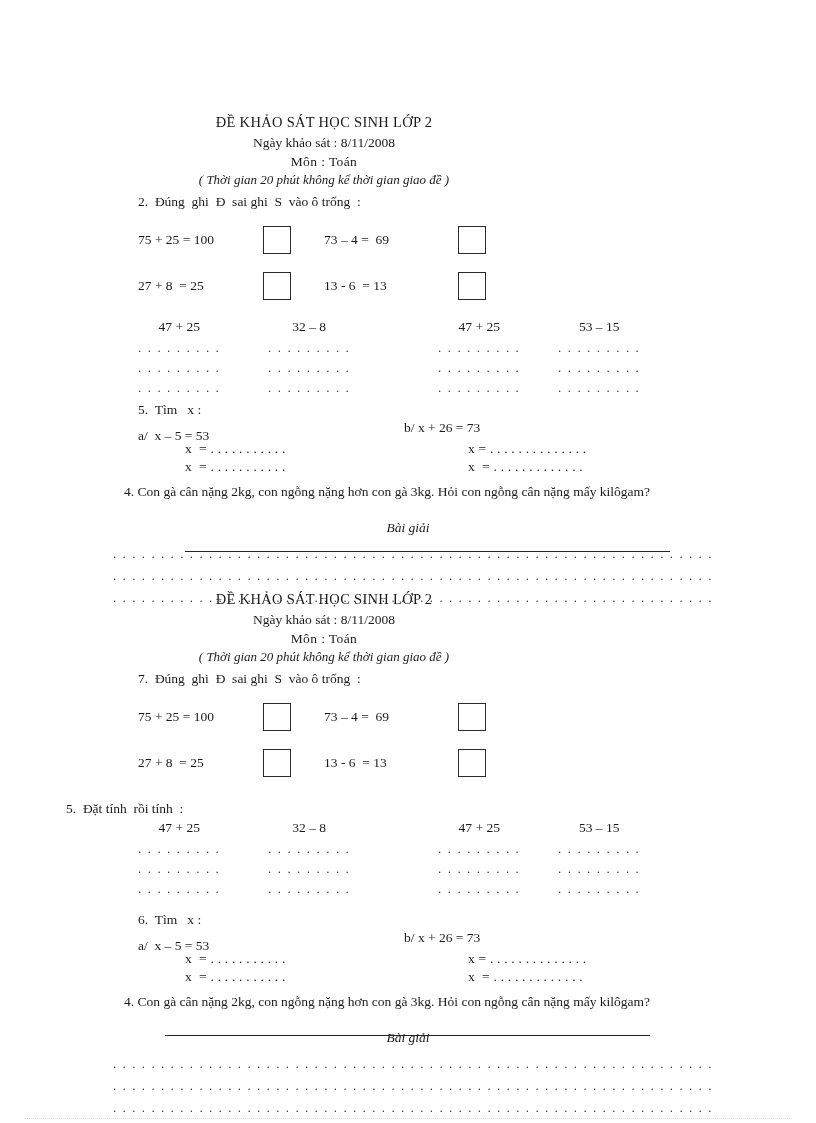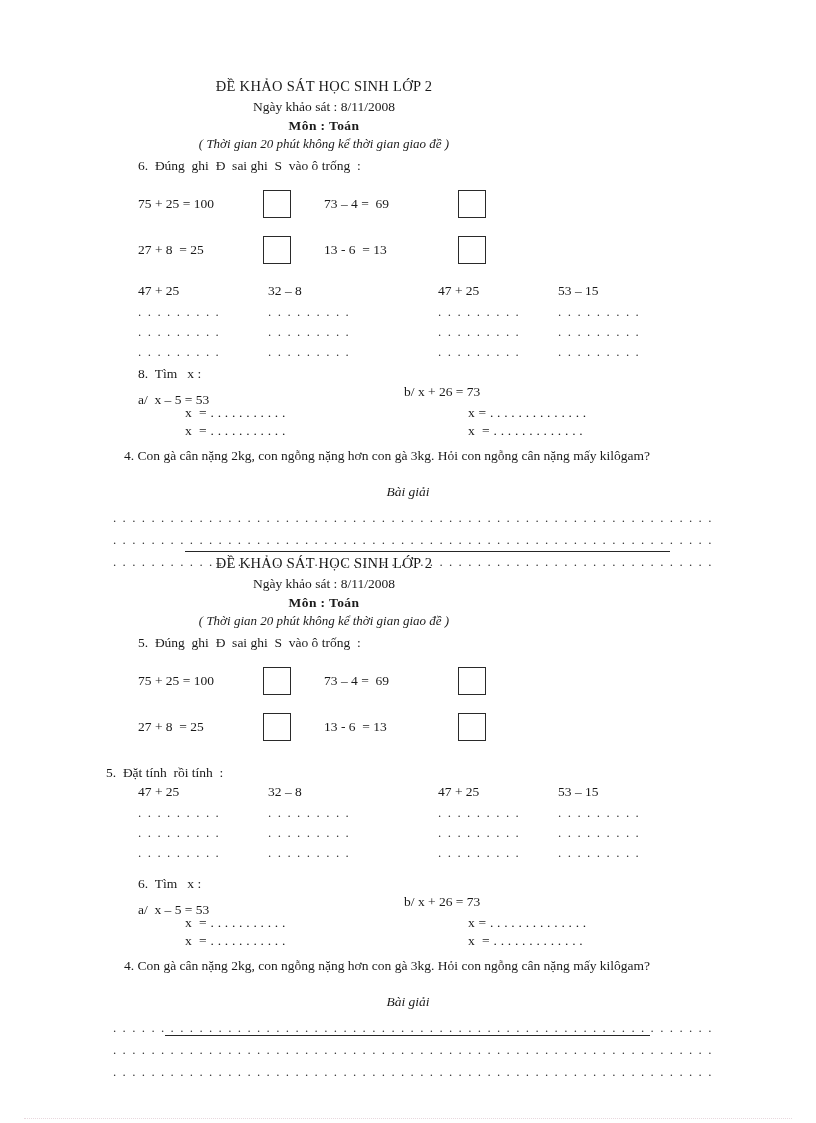--- a/index.html
+++ b/index.html
@@ -22,41 +22,41 @@
 
   .exam-title {
     font-size: 14.5px;
     letter-spacing: 0.3px;
   }
   .exam-date {
     font-size: 13.5px;
   }
   .exam-subject {
     font-size: 13.5px;
-    font-weight: bold;
+    font-weight: normal;
     letter-spacing: 0.4px;
   }
   .exam-duration {
     font-size: 13px;
     font-style: italic;
   }
 
   .q-label {
     font-size: 13.5px;
     white-space: pre;
   }
 
   
   .section {
     position: absolute;
     left: 0;
     width: 816px;
   }
 
-  .hdr-block { width: 648px; }
+  .hdr-block { width: 648px; margin-top: 36px; }
   .hdr-block > div { line-height: 1.42; }
 
   
   .tf-wrap {
     position: relative;
     width: 816px;
   }
   .tf-row {
     position: relative;
     height: 46px;
@@ -79,20 +79,21 @@
     top: 2px;
   }
   .tf-box.box-a { left: 263px; }
   .tf-box.box-b { left: 458px; }
 
   
   .calc-wrap {
     position: relative;
     width: 816px;
     height: 82px;
+    text-align: center;
   }
   .calc-col {
     position: absolute;
     top: 0;
   }
   .calc-col .expr {
     font-size: 13.5px;
     white-space: pre;
     margin-bottom: 3px;
   }
@@ -210,21 +211,21 @@
 
   <div class="section" style="top:76px;">
 
     <div class="hdr-block">
       <div class="center exam-title">ĐỀ KHẢO SÁT HỌC SINH LỚP 2</div>
       <div class="center exam-date">Ngày khảo sát : 8/11/2008</div>
       <div class="center exam-subject">Môn : Toán</div>
       <div class="center exam-duration">( Thời gian 20 phút không kể thời gian giao đề )</div>
     </div>
 
-    <div class="q-label" style="margin-left:138px; margin-top:5px;">6.  Đúng  ghi  Đ  sai ghi  S  vào ô trống  :</div>
+    <div class="q-label" style="margin-left:138px; margin-top:5px;">2.  Đúng  ghi  Đ  sai ghi  S  vào ô trống  :</div>
 
     <div class="tf-wrap" style="margin-top:14px;">
       <div class="tf-row">
         <span class="tf-eq col-a">75 + 25 = 100</span>
         <span class="tf-box box-a"></span>
         <span class="tf-eq col-b">73 – 4 =  69</span>
         <span class="tf-box box-b"></span>
       </div>
       <div class="tf-row">
         <span class="tf-eq col-a">27 + 8  = 25</span>
@@ -255,21 +256,21 @@
         <div class="dots">. . . . . . . . .</div>
       </div>
       <div class="calc-col c4">
         <div class="expr">53 – 15</div>
         <div class="dots">. . . . . . . . .</div>
         <div class="dots">. . . . . . . . .</div>
         <div class="dots">. . . . . . . . .</div>
       </div>
     </div>
 
-    <div class="q-label" style="margin-left:138px; margin-top:1px;">8.  Tìm   x :</div>
+    <div class="q-label" style="margin-left:138px; margin-top:1px;">5.  Tìm   x :</div>
 
     <div class="findx-wrap" style="margin-top:2px;">
       <span class="findx-a">a/  x – 5 = 53</span>
       <span class="findx-b">b/ x + 26 = 73</span>
       <span class="findx-ans-a l1">x  = . . . . . . . . . . .</span>
       <span class="findx-ans-a l2">x  = . . . . . . . . . . .</span>
       <span class="findx-ans-b l1">x = . . . . . . . . . . . . . .</span>
       <span class="findx-ans-b l2">x  = . . . . . . . . . . . . .</span>
     </div>
 
@@ -287,38 +288,38 @@
 
   <div class="section" style="top:553px;">
 
     <div class="hdr-block">
       <div class="center exam-title">ĐỀ KHẢO SÁT HỌC SINH LỚP 2</div>
       <div class="center exam-date">Ngày khảo sát : 8/11/2008</div>
       <div class="center exam-subject">Môn : Toán</div>
       <div class="center exam-duration">( Thời gian 20 phút không kể thời gian giao đề )</div>
     </div>
 
-    <div class="q-label" style="margin-left:138px; margin-top:5px;">5.  Đúng  ghi  Đ  sai ghi  S  vào ô trống  :</div>
+    <div class="q-label" style="margin-left:138px; margin-top:5px;">7.  Đúng  ghi  Đ  sai ghi  S  vào ô trống  :</div>
 
     <div class="tf-wrap" style="margin-top:14px;">
       <div class="tf-row">
         <span class="tf-eq col-a">75 + 25 = 100</span>
         <span class="tf-box box-a"></span>
         <span class="tf-eq col-b">73 – 4 =  69</span>
         <span class="tf-box box-b"></span>
       </div>
       <div class="tf-row">
         <span class="tf-eq col-a">27 + 8  = 25</span>
         <span class="tf-box box-a"></span>
         <span class="tf-eq col-b">13 - 6  = 13</span>
         <span class="tf-box box-b"></span>
       </div>
     </div>
 
-    <div class="q-label" style="margin-left:106px; margin-top:8px;">5.  Đặt tính  rồi tính  :</div>
+    <div class="q-label" style="margin-left:66px; margin-top:8px;">5.  Đặt tính  rồi tính  :</div>
 
     <div class="calc-wrap" style="margin-top:3px;">
       <div class="calc-col c1">
         <div class="expr">47 + 25</div>
         <div class="dots">. . . . . . . . .</div>
         <div class="dots">. . . . . . . . .</div>
         <div class="dots">. . . . . . . . .</div>
       </div>
       <div class="calc-col c2">
         <div class="expr">32 – 8</div>

